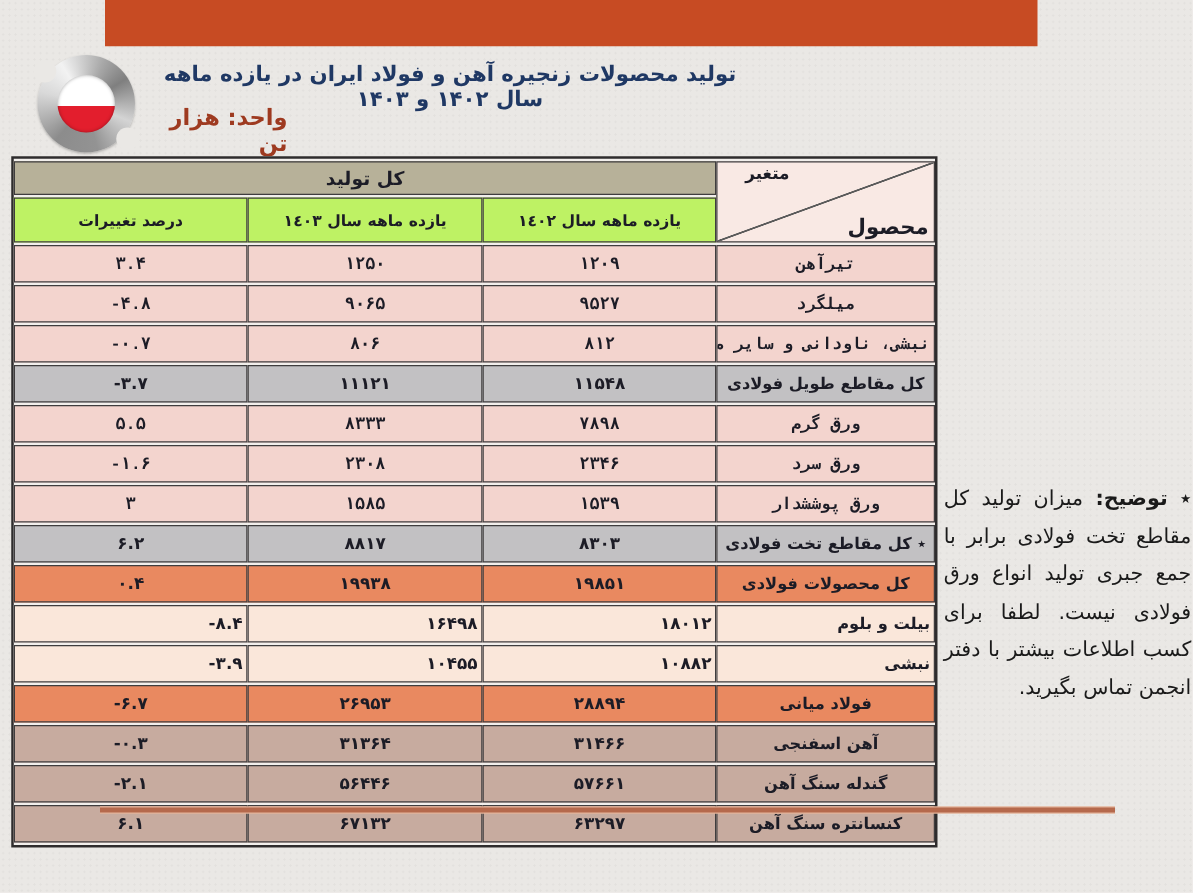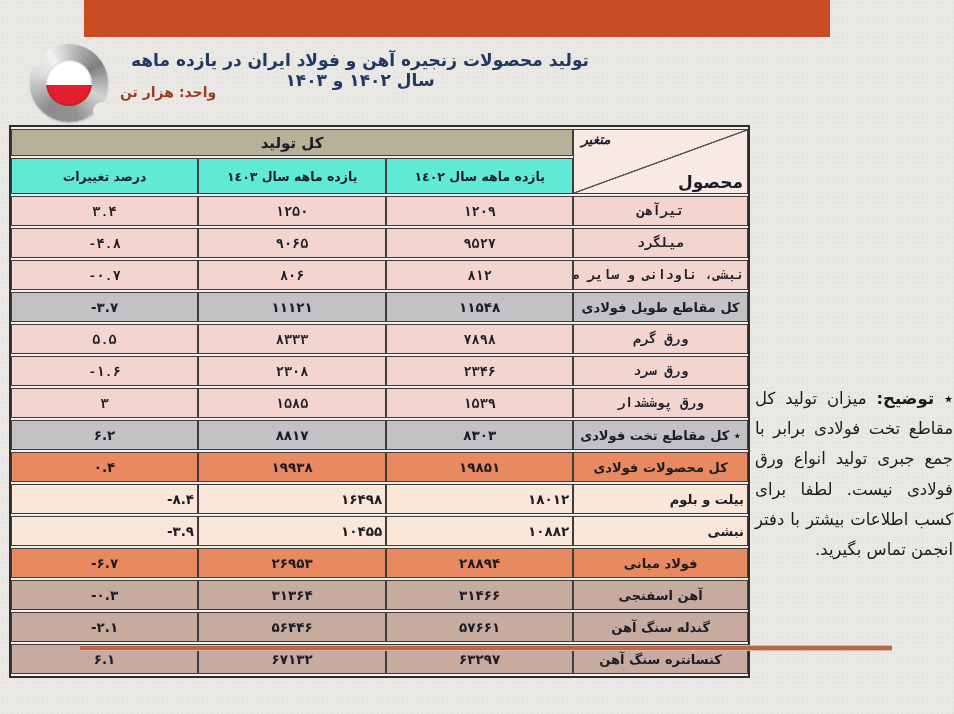--- a/index.html
+++ b/index.html
@@ -22,38 +22,38 @@
     box-shadow:0 1px 2px rgba(0,0,0,0.25);}
   .logo-notch-a{position:absolute;width:18px;height:18px;border-radius:50%;background:#eae8e5;top:4px;left:-3px;}
   .logo-notch-b{position:absolute;width:18px;height:18px;border-radius:50%;background:#eae8e5;bottom:4px;right:3px;}
   .logo-ball{position:absolute;top:16px;left:16px;width:46px;height:46px;border-radius:50%;
     background:linear-gradient(180deg,#ffffff 54%,#e31e2d 54%);
     box-shadow:inset 0 0 3px rgba(0,0,0,0.35);}
 
   
   .title{left:130px;top:50px;width:460px;text-align:center;direction:rtl;
     color:#1f3864;font-size:17px;font-weight:bold;}
-  .unit{left:120px;top:84px;width:110px;text-align:left;direction:rtl;
-    color:#9e3a20;font-size:14px;font-weight:bold;}
+  .unit{left:120px;top:84px;width:110px;text-align:right;direction:rtl;
+    color:#9e3a20;font-size:18px;font-weight:bold;}
 
   
   .table-wrap{left:9px;top:125px;width:741px;}
   table.prod{direction:rtl;width:100%;border-collapse:separate;border-spacing:0 2px;
     background:#f2efec;border:2px solid #2e2c2d;table-layout:fixed;}
   table.prod th,table.prod td{border:1px solid #3f3d3e;font-weight:bold;color:#1c1c26;
     text-align:center;vertical-align:middle;padding:0 3px;overflow:hidden;white-space:nowrap;}
   col.c-product{width:172px;}
   col.c-1402{width:184px;}
   col.c-1403{width:185px;}
   col.c-pct{width:184px;}
   .h-total{background:#b7b199;height:25px;font-size:15px;}
-  .h-sub{background:#5eead4;height:34px;font-size:12.5px;}
+  .h-sub{background:#bef264;height:34px;font-size:12.5px;}
   .h-corner{background:#f9e9e4;position:relative;padding:0;
     background-image:linear-gradient(to top left,transparent calc(50% - 1px),#5a5a5a calc(50% - 0.5px),#5a5a5a calc(50% + 0.5px),transparent calc(50% + 1px));}
-  .h-corner .var{position:absolute;top:1px;left:7px;font-size:13.5px;font-style:italic;}
+  .h-corner .var{position:absolute;top:1px;left:22px;font-size:13.5px;}
   .h-corner .prod{position:absolute;bottom:1px;right:4px;font-size:17px;margin-top:28px;}
   td.num{direction:ltr;font-size:13.5px;height:28px;}
   td.name{font-size:13px;height:28px;}
   tr.row-pink td{background:#f3d4ce;font-family:Liberation Mono, monospace;}
   tr.row-gray td{background:#c2c1c3;}
   tr.row-orange td{background:#e98960;}
   tr.row-peach td{background:#fae7da;text-align:right;}
   tr.row-mauve td{background:#c7ab9f;}
 
   

